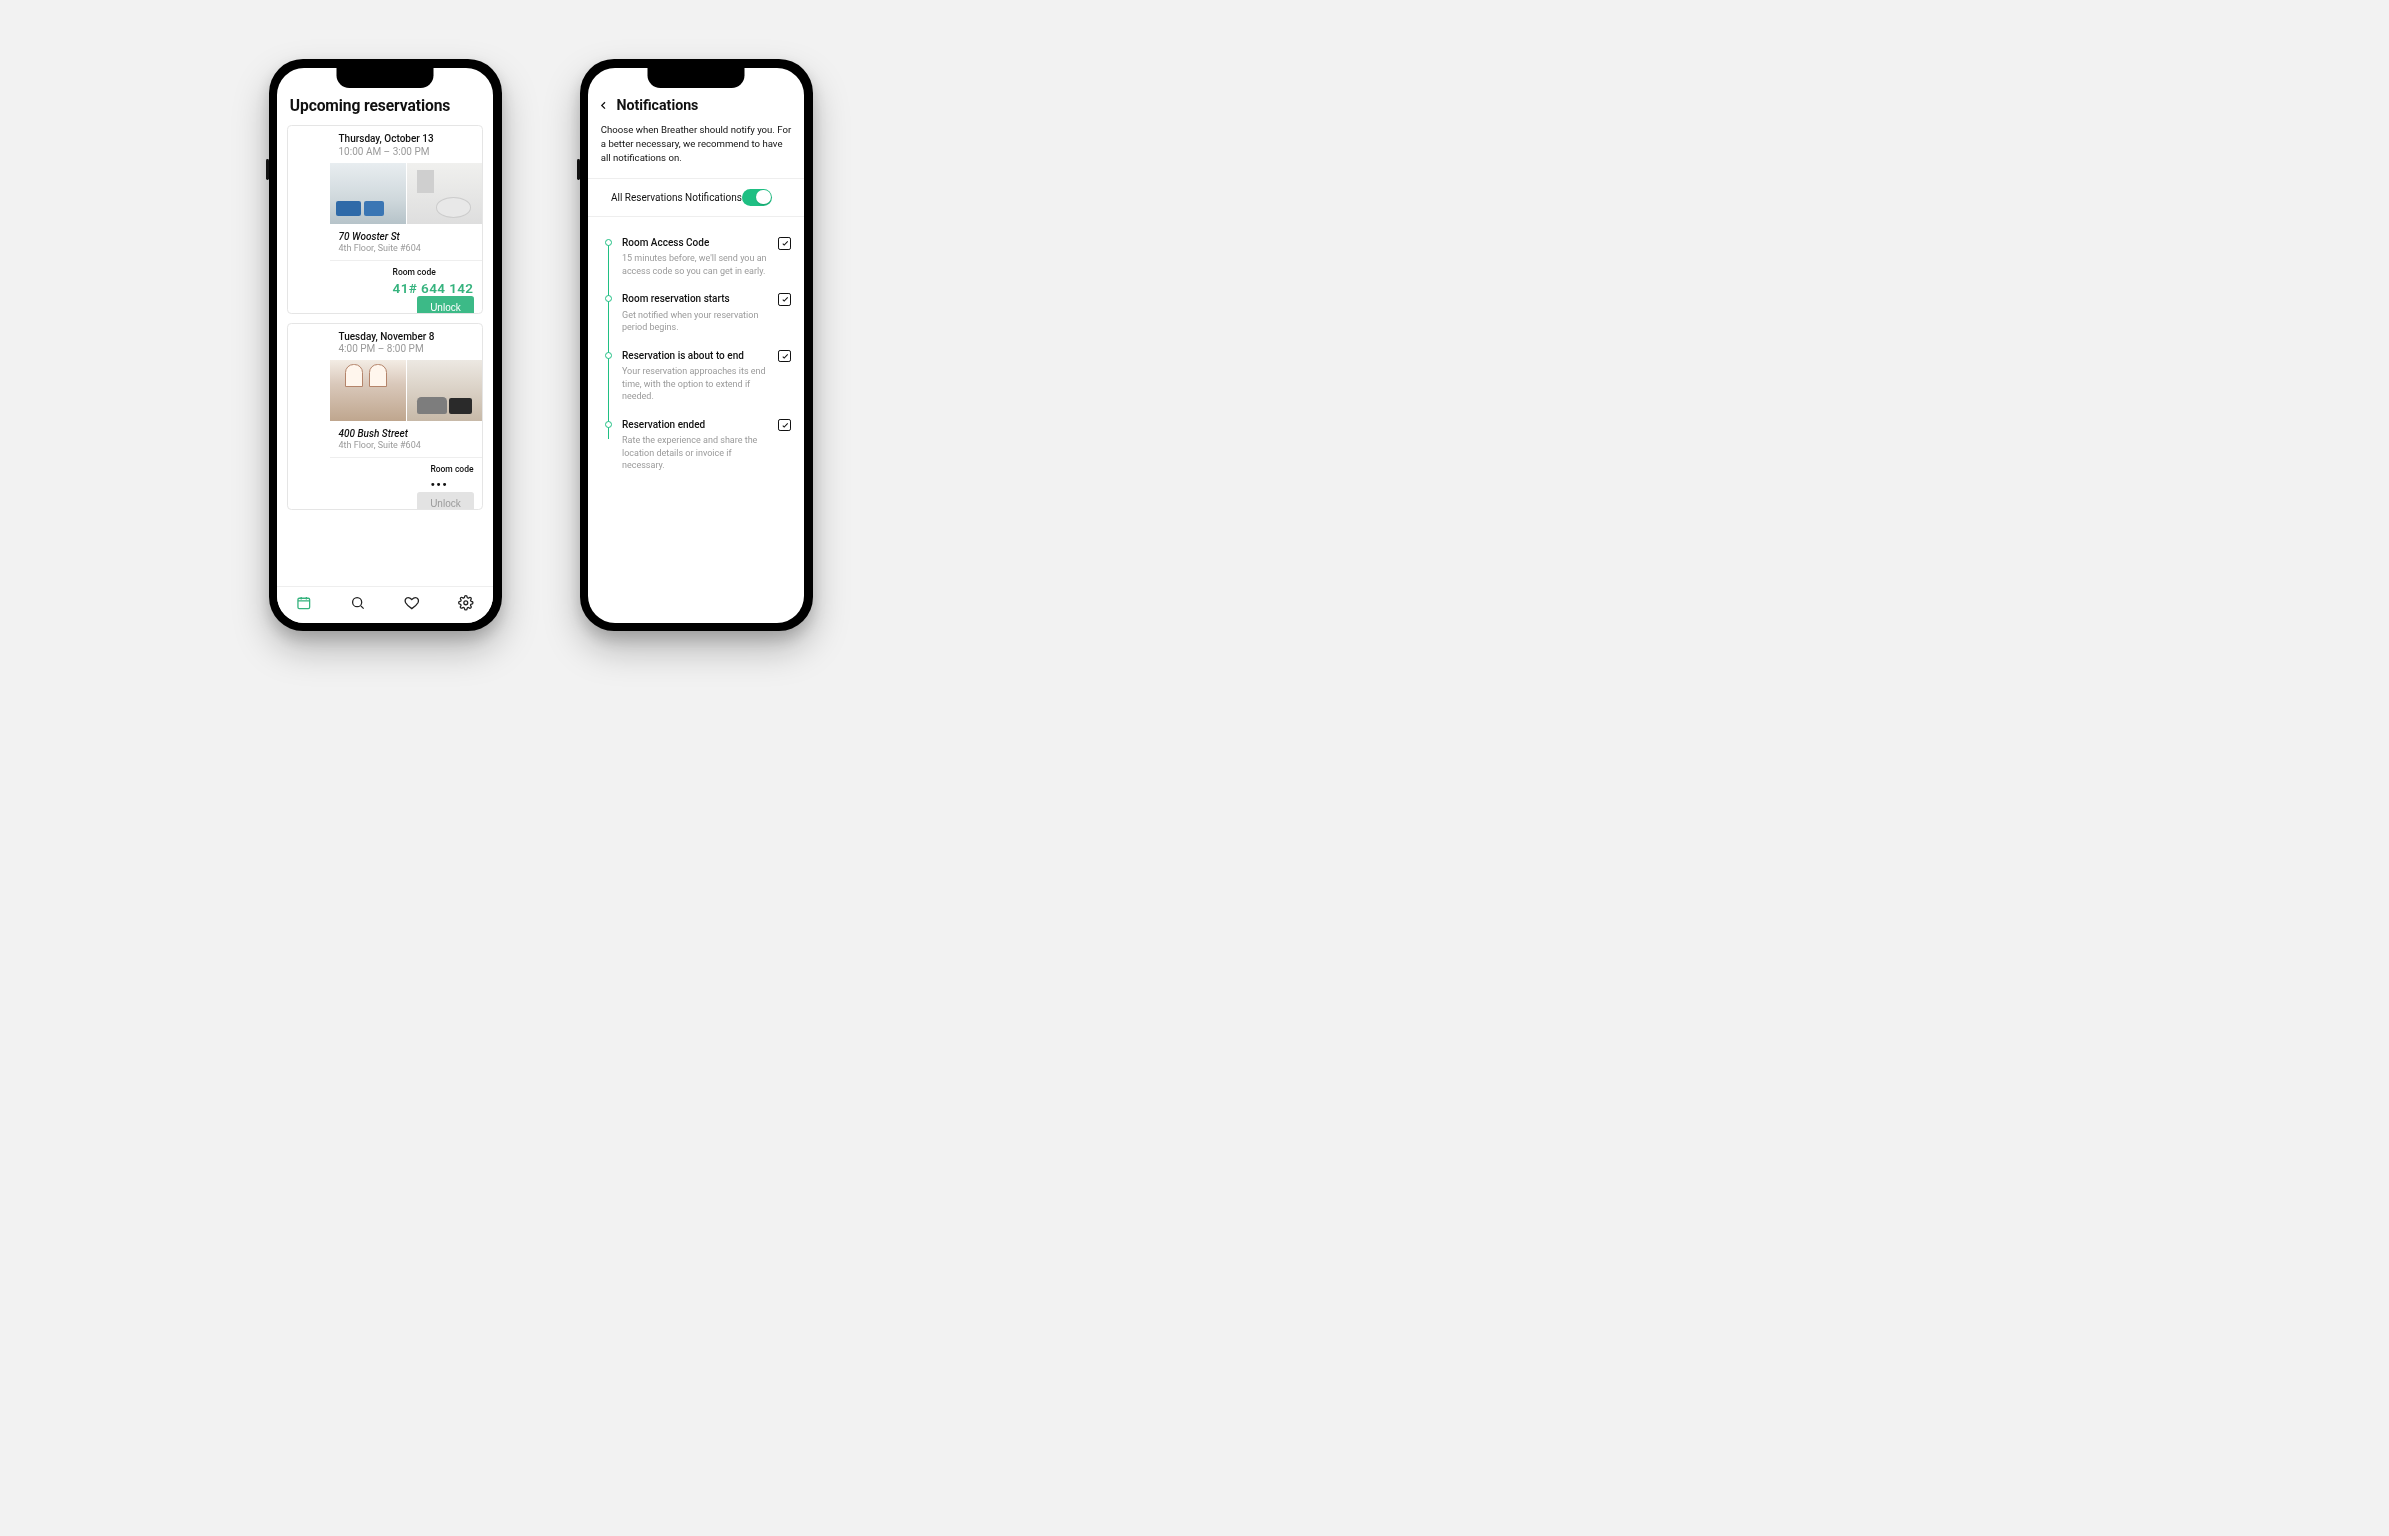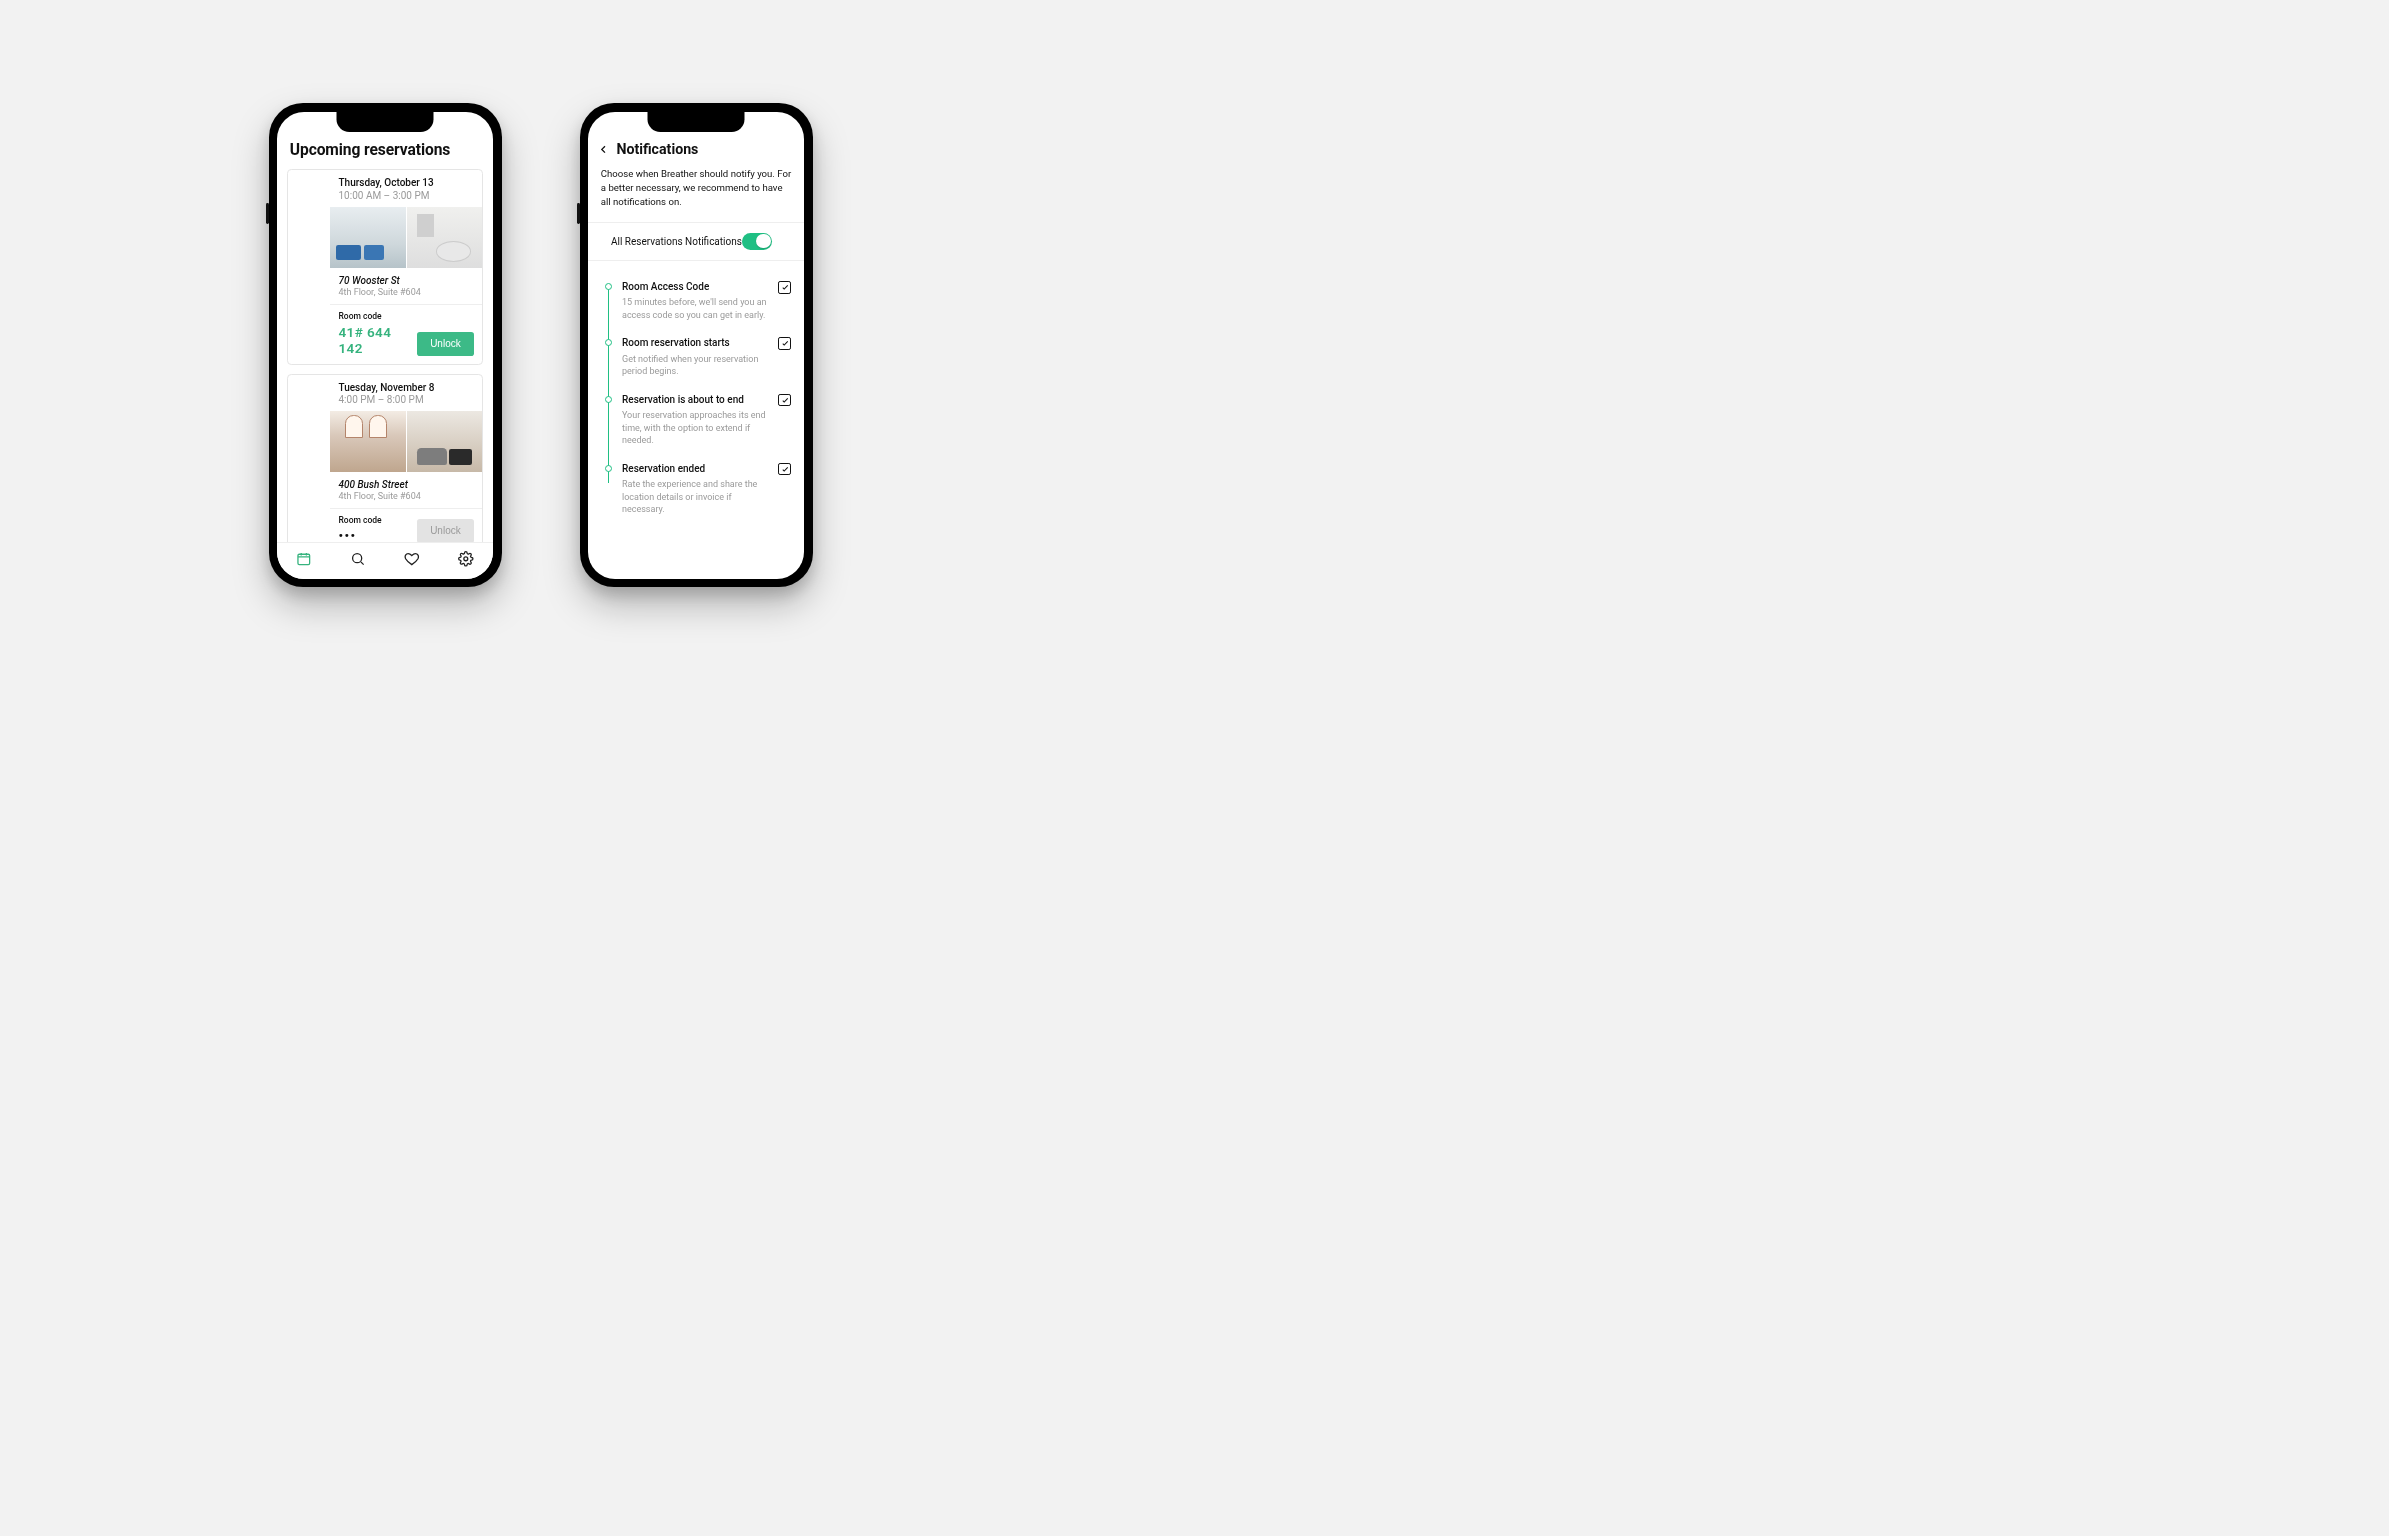--- a/index.html
+++ b/index.html
@@ -10,21 +10,21 @@
     height: 690px;
     display: flex;
     align-items: center;
     justify-content: center;
     gap: 78px;
   }
 
   
   .phone {
     width: 233px;
-    height: 484px;
+    height: 572px;
     background: #000;
     border-radius: 34px;
     padding: 8.5px;
     position: relative;
     box-shadow: 0 18px 36px rgba(0,0,0,0.25), 0 7.1px 14.2px rgba(0,0,0,0.15);
   }
   .phone::before {
     
     content: "";
     position: absolute;
@@ -130,20 +130,21 @@
   .card-addr-sub {
     font-size: 9px;
     color: #9a9a9a;
   }
   .card-code-row {
     border-top: 0.7px solid #eee;
     padding: 5.7px 8.5px 8.5px 8.5px;
     display: flex;
     align-items: flex-end;
     justify-content: space-between;
+    flex-direction: column;
   }
   .code-label {
     font-size: 8.5px;
     color: #111;
     font-weight: 500;
     margin-bottom: 2.8px;
   }
   .code-value {
     font-size: 13.5px;
     font-weight: 600;

